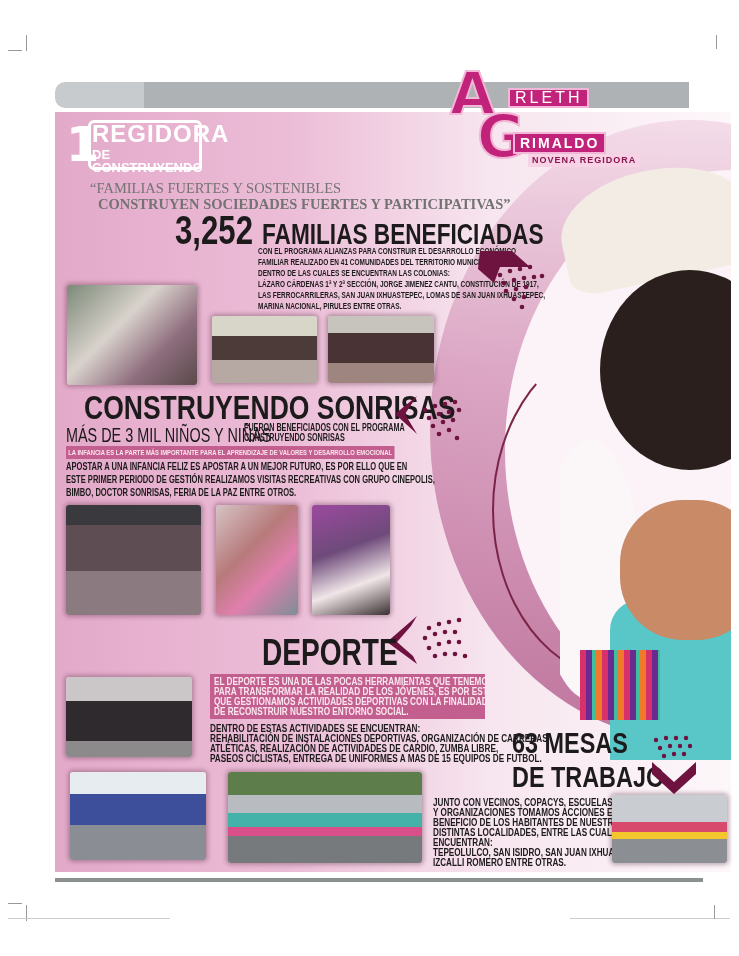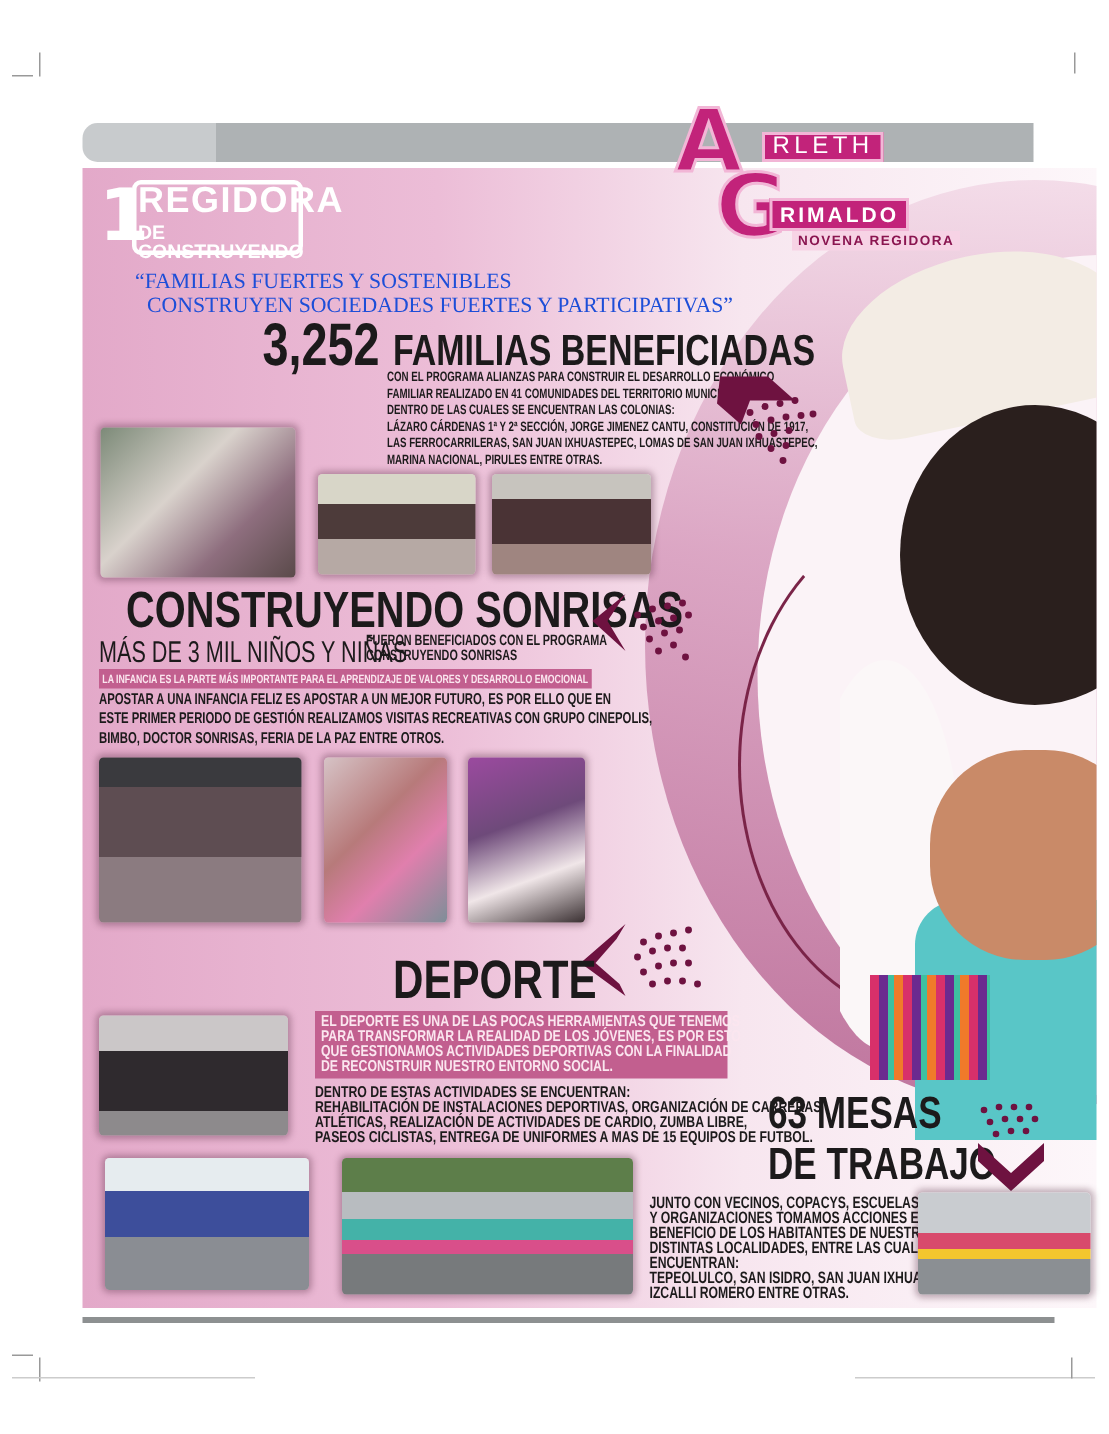--- a/index.html
+++ b/index.html
@@ -24,23 +24,23 @@
   .logo-a { position: absolute; left: 450px; top: 65px; font-family: "DejaVu Sans", sans-serif; font-weight: bold; font-size: 58px; color: #c2237a; -webkit-text-stroke: 2px #f2b6d6; line-height: 1; }
   .logo-g { position: absolute; left: 477px; top: 108px; font-family: "DejaVu Sans", sans-serif; font-weight: bold; font-size: 58px; color: #c2237a; -webkit-text-stroke: 2px #f2b6d6; line-height: 1; }
   .logo-rleth { position: absolute; left: 508px; top: 88px; height: 20px; padding: 0 5px; background: #c2237a; border: 2px solid #f2b6d6; color: #fff; font-weight: normal; font-size: 16px; letter-spacing: 3px; line-height: 16px; }
   .logo-rimaldo { position: absolute; left: 513px; top: 132px; height: 22px; padding: 0 5px; background: #c2237a; border: 2px solid #f2b6d6; color: #fff; font-weight: bold; font-size: 14px; letter-spacing: 2px; line-height: 18px; }
   .logo-novena { position: absolute; left: 528px; top: 154px; height: 13px; padding: 0 4px; background: #f7d3e5; color: #8a1550; font-weight: bold; font-size: 9px; letter-spacing: 1px; line-height: 13px; }
   .informe { position: absolute; left: 62px; top: 118px; width: 145px; height: 55px; }
   .inf-1 { position: absolute; left: 4px; top: 2px; font-size: 48px; font-weight: bold; color: #fff; line-height: 1; font-family: "DejaVu Sans", sans-serif; }
   .inf-box { position: absolute; left: 26px; top: 2px; width: 114px; height: 50px; border: 3px solid #fff; border-radius: 6px; }
   .inf-top { position: absolute; left: 30px; top: 4px; font-size: 24px; font-weight: bold; color: #fff; line-height: 1; letter-spacing: 1px; }
   .inf-bot { position: absolute; left: 30px; top: 30px; font-size: 13px; font-weight: bold; color: #fff; line-height: 1; }
-  .quote { position: absolute; left: 90px; top: 180px; font-family: "Liberation Serif", serif; font-size: 14.5px; color: #1d4ed8; line-height: 16px; }
+  .quote { position: absolute; left: 90px; top: 180px; font-family: "Liberation Serif", serif; font-size: 14.5px; color: #737373; line-height: 16px; }
   .quote span { display: block; }
-  .q2 { padding-left: 8px; }
+  .q2 { padding-left: 8px; font-weight: bold; }
   .bigtitle { font-family: "Liberation Sans", sans-serif; font-weight: bold; color: #1c1a1b; transform: scaleX(0.78); transform-origin: left; white-space: nowrap; line-height: 1; position: absolute; }
   .cond { font-family: "Liberation Sans", sans-serif; font-weight: bold; color: #1c1a1b; transform: scaleX(0.72); transform-origin: left; white-space: nowrap; position: absolute; font-size: 9px; line-height: 11px; }
   .cond span { display: block; }
   .photo { position: absolute; border-radius: 3px; box-shadow: 0 0 4px 2px rgba(80,40,60,.35); overflow: hidden; }
   .hl-strip { position: absolute; background: #c25f8f; color: #fbe6ef; font-weight: bold; font-size: 9px; line-height: 11px; padding: 1px 3px; white-space: nowrap; }
   .chev { position: absolute; }
   .cropmark { position: absolute; background: #999; }
 </style>
 </head>
 <body>

